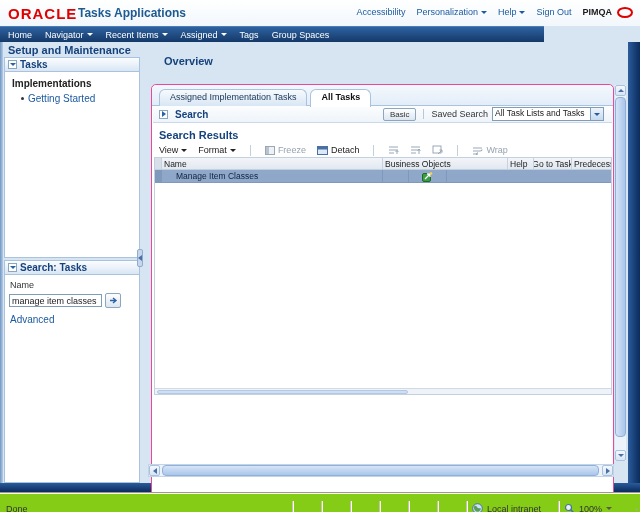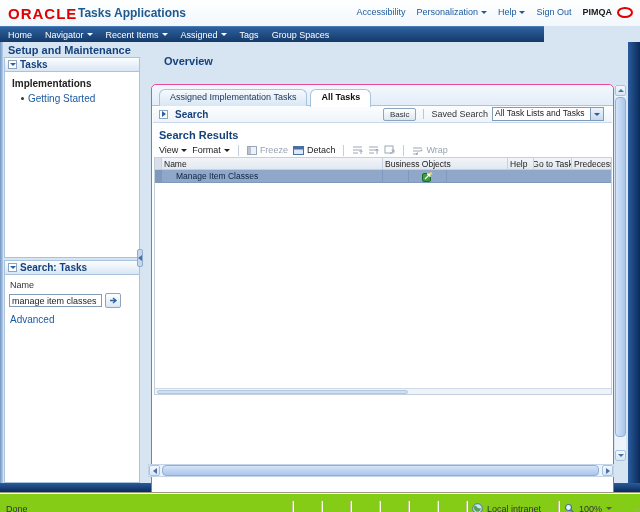--- a/index.html
+++ b/index.html
@@ -97,21 +97,21 @@
   .fake-select { width:112px; height:14px; border:1px solid #7f9db9; background:#fff;
     display:flex; align-items:flex-start; margin-right:8px; }
   .fake-select .val { flex:1; font-size:8.5px; color:#222; padding-left:2px;
     white-space:nowrap; overflow:hidden; }
   .dd-btn { width:13px; height:12px; border-left:1px solid #7f9db9;
     background:linear-gradient(#eef4fb,#c6d9ef); display:flex; align-items:center;
     justify-content:center; color:#2a5b9b; }
 
   .results-title { position:absolute; left:7px; top:44px; font-size:11px; font-weight:bold; color:#15427c; }
   .toolbar { position:absolute; left:7px; top:58px; right:8px; height:14px;
-    display:flex; align-items:center; gap:5px; font-size:9px; color:#222; }
+    display:flex; align-items:center; gap:11px; font-size:9px; color:#222; }
   .tb-menu { display:flex; align-items:center; gap:3px; }
   .tb-item { display:flex; align-items:center; gap:3px; }
   .disabled { color:#97a3b2; }
   .tb-sep { width:1px; height:11px; background:#c3cfdc; margin:0 3px; }
 
   .table-wrap { position:absolute; left:2px; top:72px; width:458px; height:238px;
     border:1px solid #c3d0de; background:#fff; }
   .thead { display:flex; height:12px; background:linear-gradient(#f2f5f9,#e2e8f0);
     border-bottom:1px solid #c3d0de; font-size:8.5px; color:#222; }
   .thead .c { border-right:1px solid #c6d2df; padding:1px 2px 0 2px; white-space:nowrap; overflow:hidden; }

